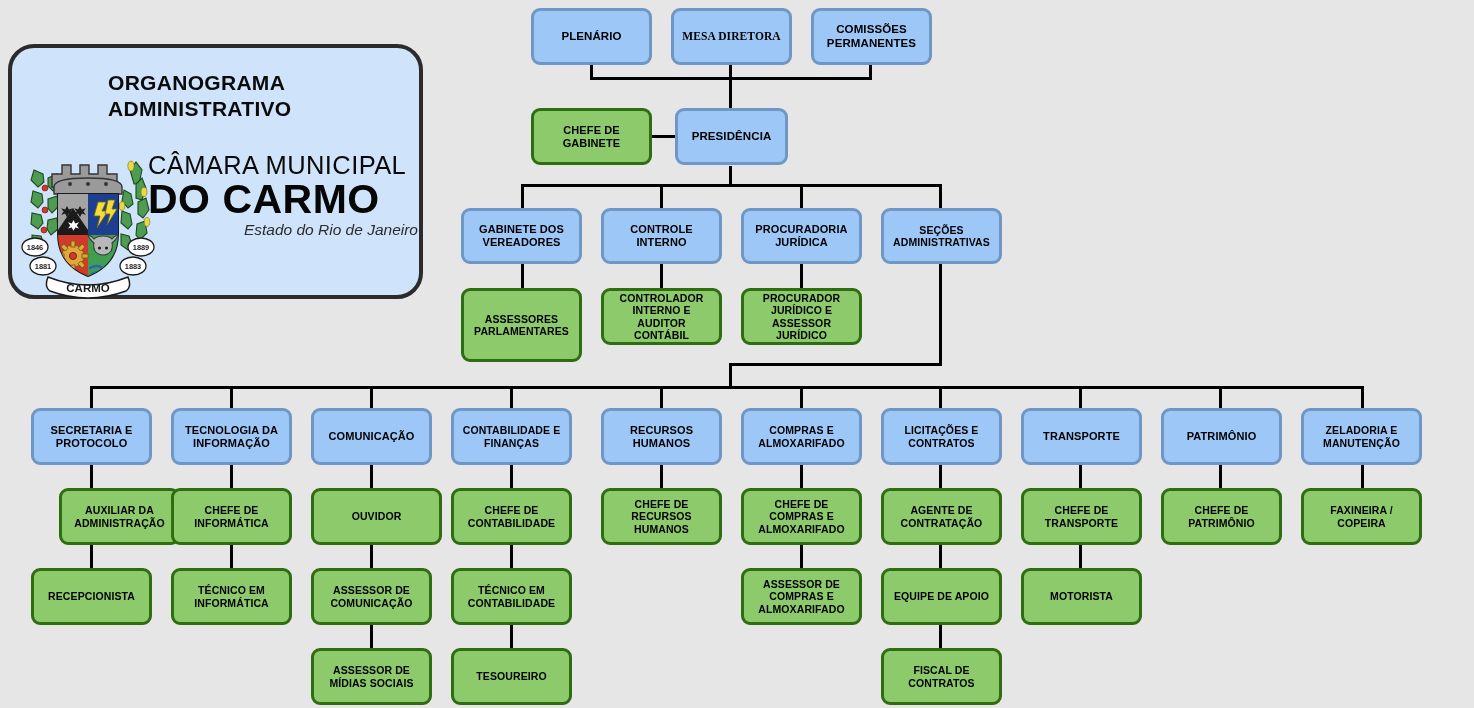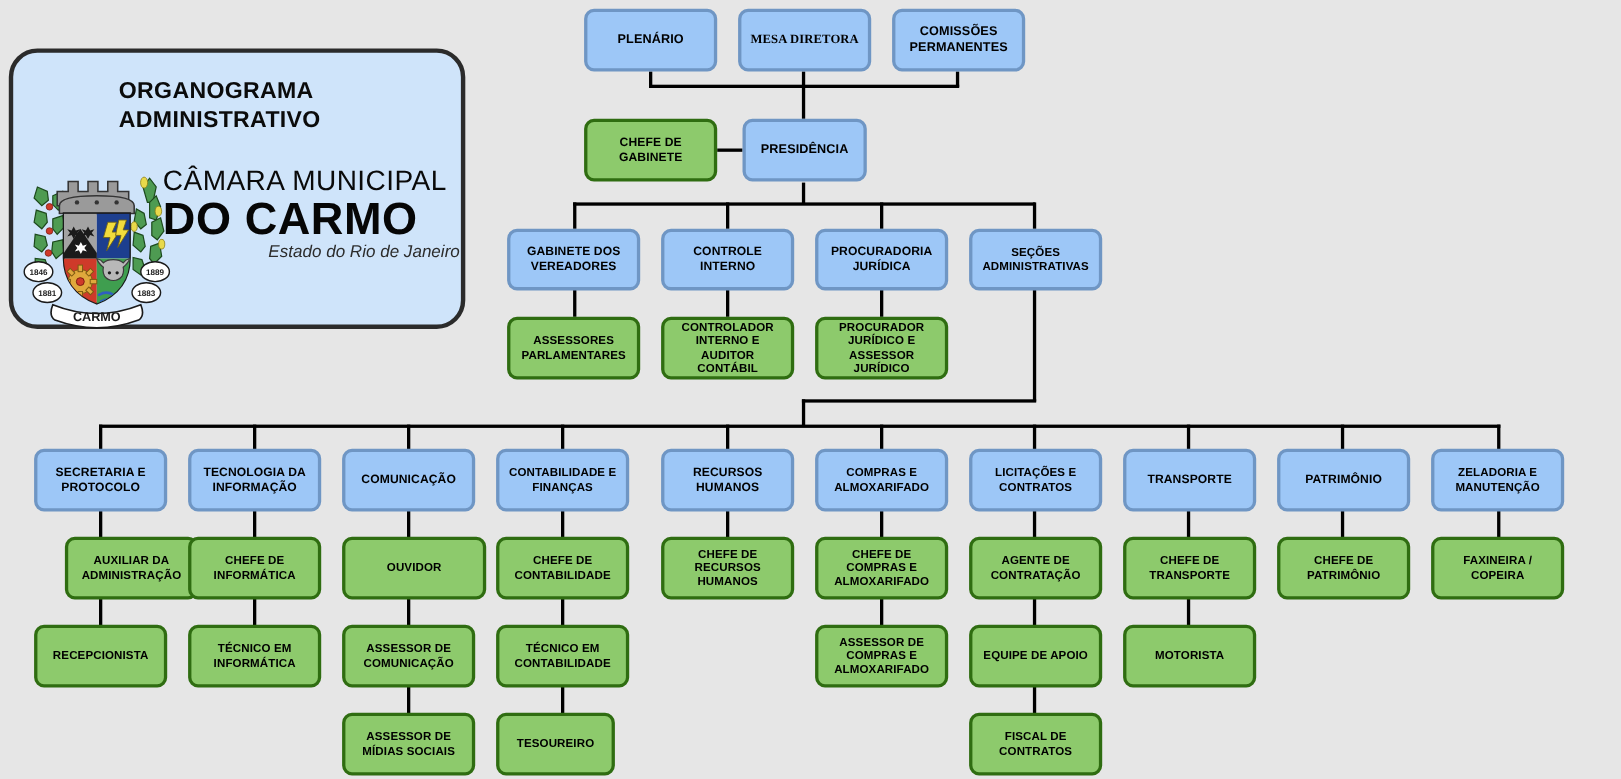--- a/index.html
+++ b/index.html
@@ -337,21 +337,21 @@
   </div>
   <div class="node blue" style="left:741px; top:208px; width:121px; height:56px; font-size:11px;">
     <span class="lbl">PROCURADORIA
 JURÍDICA</span>
   </div>
   <div class="node blue" style="left:881px; top:208px; width:121px; height:56px; font-size:10.5px;">
     <span class="lbl">SEÇÕES
 ADMINISTRATIVAS</span>
   </div>
 
-  <div class="node green" style="left:461px; top:288px; width:121px; height:57px; font-size:10.5px;">
+  <div class="node green" style="left:461px; top:288px; width:121px; height:74px; font-size:10.5px;">
     <span class="lbl">ASSESSORES
 PARLAMENTARES</span>
   </div>
   <div class="node green" style="left:601px; top:288px; width:121px; height:57px; font-size:10.5px;">
     <span class="lbl">CONTROLADOR
 INTERNO E
 AUDITOR
 CONTÁBIL</span>
   </div>
   <div class="node green" style="left:741px; top:288px; width:121px; height:57px; font-size:10.5px;">
@@ -406,21 +406,21 @@
 FINANÇAS</span>
   </div>
   <div class="node green" style="left:451px; top:488px; width:121px; height:57px; font-size:10.5px;">
     <span class="lbl">CHEFE DE
 CONTABILIDADE</span>
   </div>
   <div class="node green" style="left:451px; top:568px; width:121px; height:57px; font-size:10.5px;">
     <span class="lbl">TÉCNICO EM
 CONTABILIDADE</span>
   </div>
-  <div class="node green" style="left:451px; top:648px; width:108px; height:57px; font-size:10.5px;">
+  <div class="node green" style="left:451px; top:648px; width:121px; height:57px; font-size:10.5px;">
     <span class="lbl">TESOUREIRO</span>
   </div>
 
   <div class="node blue" style="left:601px; top:408px; width:121px; height:57px; font-size:11px;">
     <span class="lbl">RECURSOS
 HUMANOS</span>
   </div>
   <div class="node green" style="left:601px; top:488px; width:121px; height:57px; font-size:10.5px;">
     <span class="lbl">CHEFE DE
 RECURSOS

